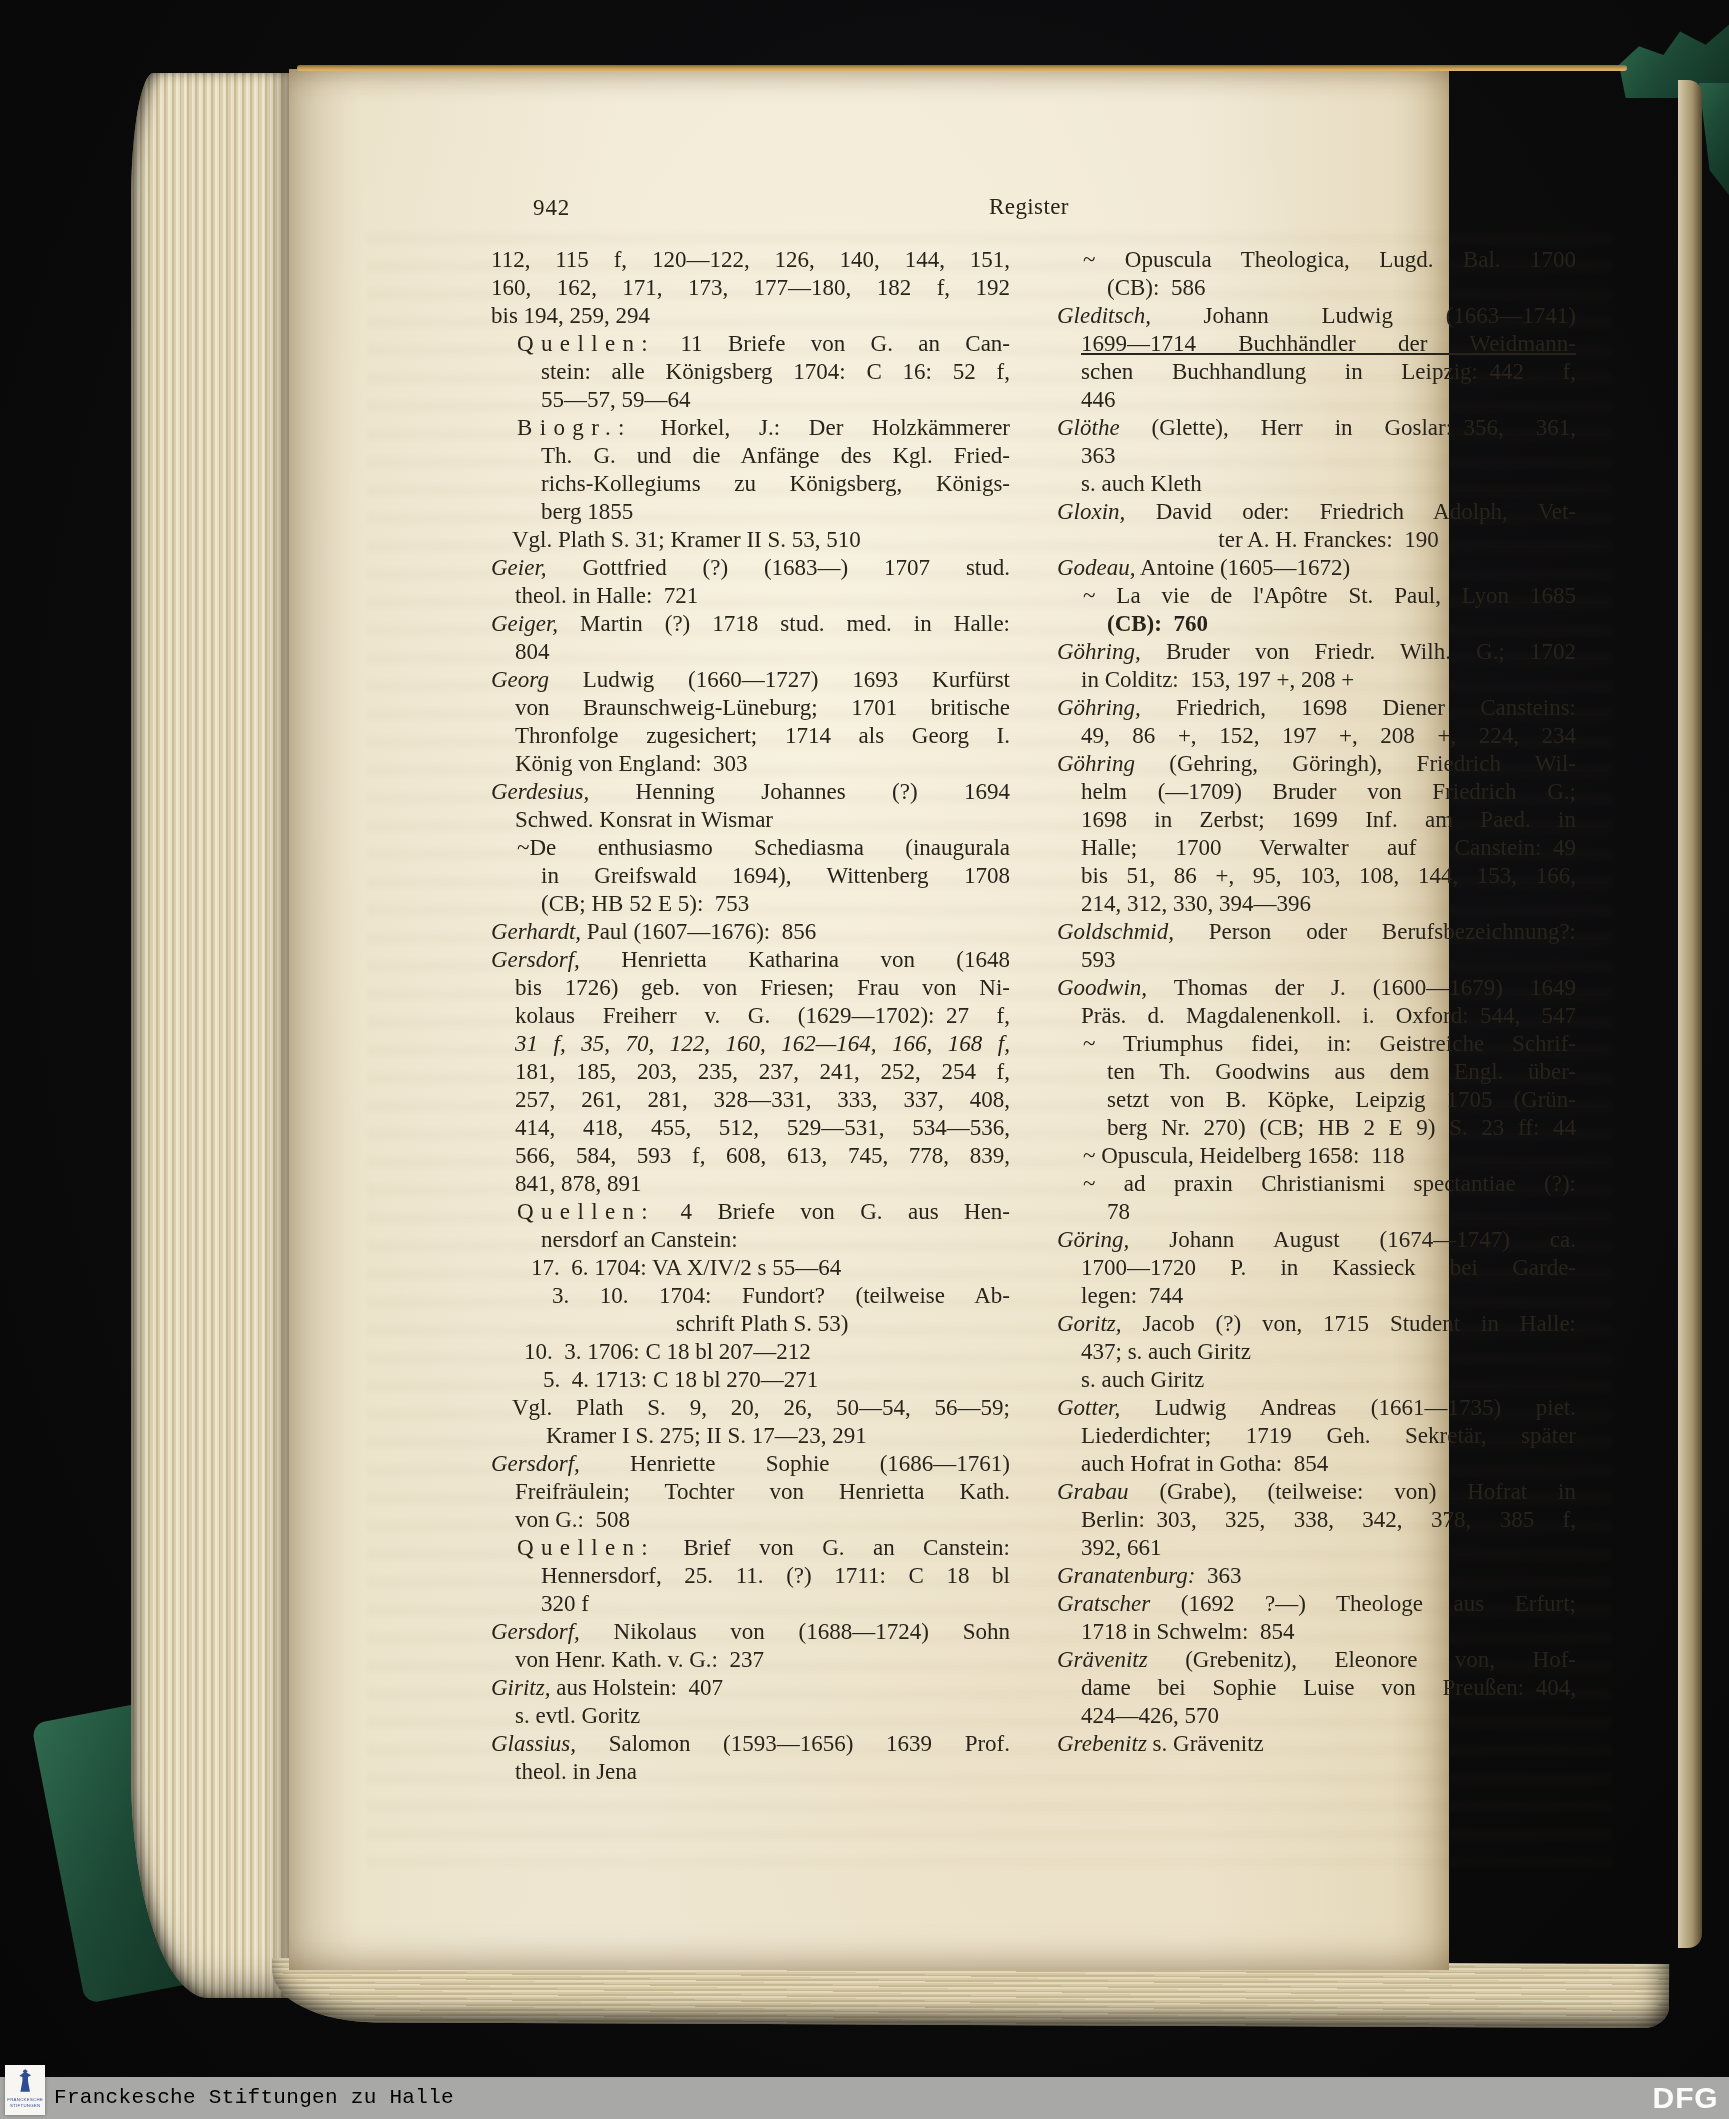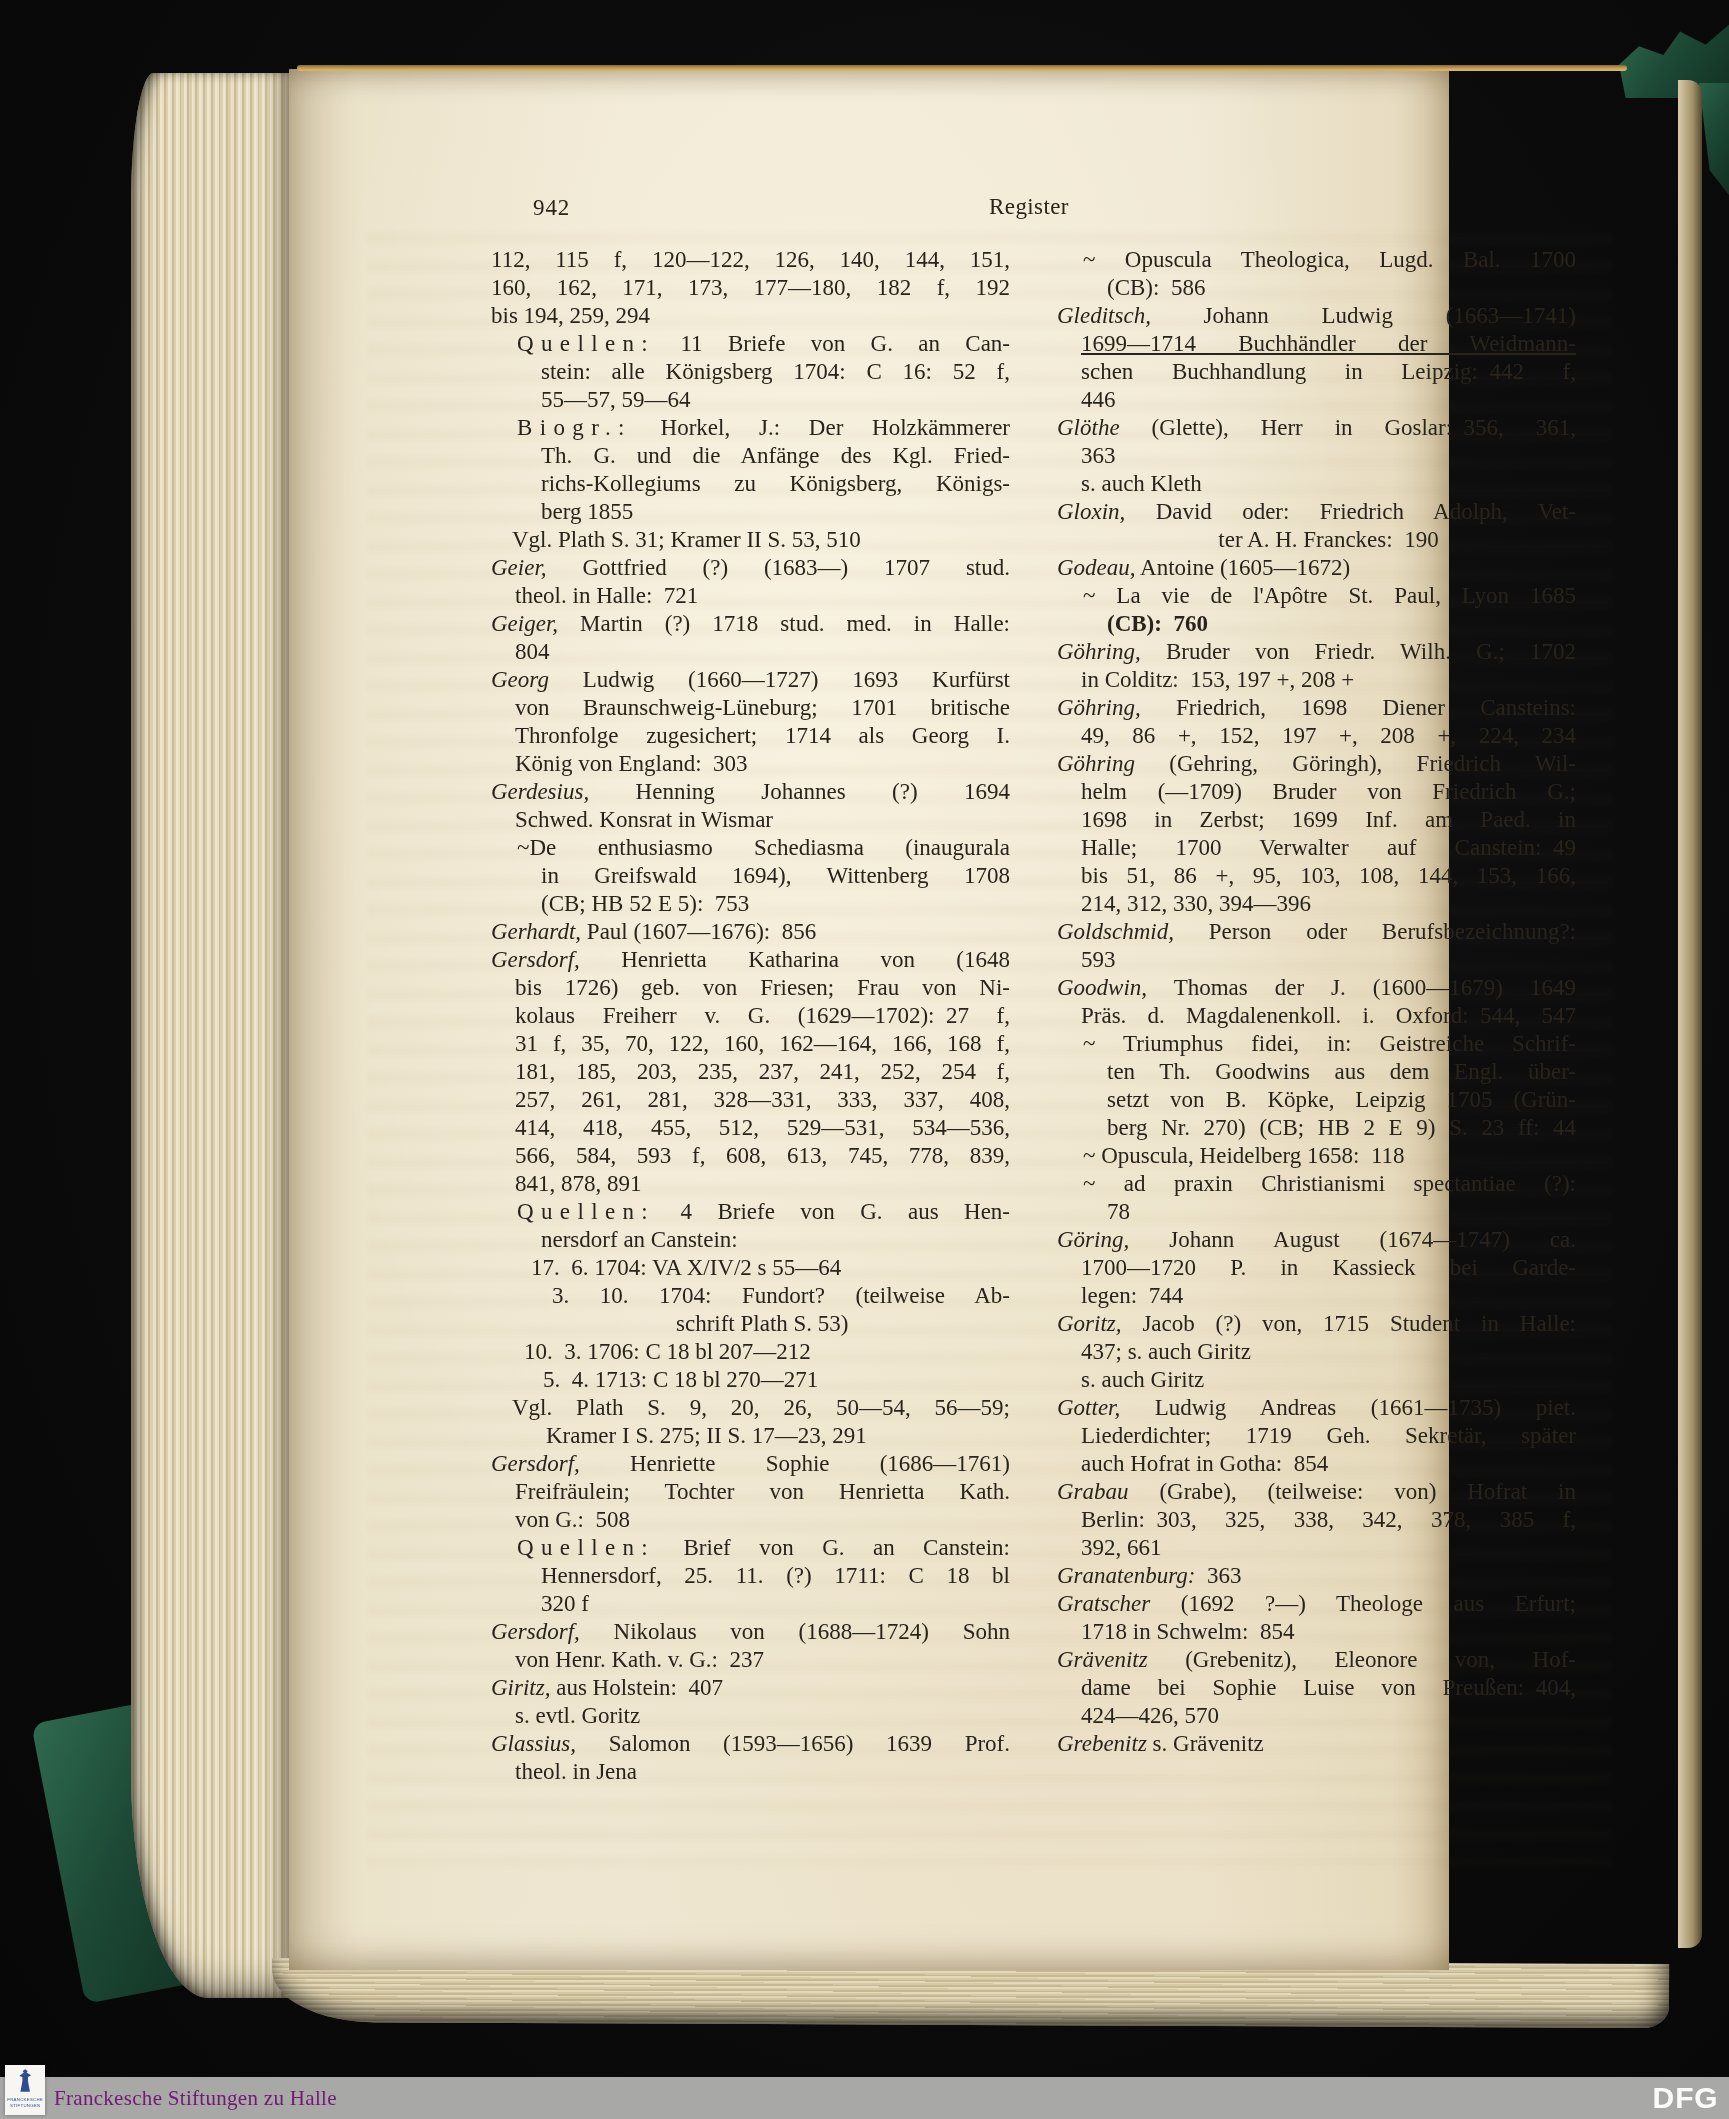--- a/index.html
+++ b/index.html
@@ -54,22 +54,22 @@
   .line .sp{letter-spacing:.32em;}
   
   .footer-bar{position:absolute;left:0;top:2077px;width:1729px;height:42px;background:#a8a8a6;z-index:6;}
   .logo-box{position:absolute;left:5.2px;top:-12px;width:40px;height:50px;background:#f7f6f3;
     box-shadow:0 0 3.5px rgba(0,0,0,.35);}
   .logo-figure{position:absolute;left:13px;top:4.3px;width:14px;height:22.5px;background:#2e4d92;
     clip-path:polygon(50% 0,68% 8%,60% 14%,92% 26%,70% 34%,70% 52%,84% 100%,16% 100%,30% 52%,30% 34%,8% 30%,40% 14%,32% 8%);}
   .logo-text1,.logo-text2{position:absolute;left:0;width:40px;text-align:center;
     font-family:"Liberation Sans",sans-serif;font-size:4.3px;color:#2e4d92;letter-spacing:0.3px;}
   .logo-text1{top:32px;} .logo-text2{top:38px;}
-  .site-name{position:absolute;left:54px;top:8.6px;font-size:21px;color:#701a75;
-    font-family:Liberation Serif, serif;letter-spacing:0.3px;}
+  .site-name{position:absolute;left:54px;top:8.6px;font-size:21px;color:#000000;
+    font-family:Liberation Mono, monospace;letter-spacing:0.3px;}
   .dfg{position:absolute;right:10.4px;top:3.5px;font-family:"Liberation Sans",sans-serif;
     font-weight:bold;font-size:30px;color:#fbfbfa;letter-spacing:0.9px;}
 </style>
 </head>
 <body>
 
 <div class="stage">
 
   <div class="cover cover-tr"></div>
   <div class="cover cover-tr2"></div>
@@ -106,21 +106,21 @@
         <div class="line" style="padding-left: 24px;">König von England: 303</div>
         <div class="line j"><i>Gerdesius,</i> Henning Johannes (?) 1694</div>
         <div class="line" style="padding-left: 24px;">Schwed. Konsrat in Wismar</div>
         <div class="line j" style="padding-left: 26px;">~De enthusiasmo Schediasma (inaugurala</div>
         <div class="line j" style="padding-left: 50px;">in Greifswald 1694), Wittenberg 1708</div>
         <div class="line" style="padding-left: 50px;">(CB; HB 52 E 5): 753</div>
         <div class="line"><i>Gerhardt,</i> Paul (1607—1676): 856</div>
         <div class="line j"><i>Gersdorf,</i> Henrietta Katharina von (1648</div>
         <div class="line j" style="padding-left: 24px;">bis 1726) geb. von Friesen; Frau von Ni-</div>
         <div class="line j" style="padding-left: 24px;">kolaus Freiherr v. G. (1629—1702): 27 f,</div>
-        <div class="line j" style="padding-left: 24px;">31 f, 35, 70, 122, 160, 162—164, 166, 168 f,</div>
+        <div class="line j" style="padding-left: 24px; font-style: italic;">31 f, 35, 70, 122, 160, 162—164, 166, 168 f,</div>
         <div class="line j" style="padding-left: 24px;">181, 185, 203, 235, 237, 241, 252, 254 f,</div>
         <div class="line j" style="padding-left: 24px;">257, 261, 281, 328—331, 333, 337, 408,</div>
         <div class="line j" style="padding-left: 24px;">414, 418, 455, 512, 529—531, 534—536,</div>
         <div class="line j" style="padding-left: 24px;">566, 584, 593 f, 608, 613, 745, 778, 839,</div>
         <div class="line" style="padding-left: 24px;">841, 878, 891</div>
         <div class="line j" style="padding-left: 26px;"><span class="sp">Quellen:</span> 4 Briefe von G. aus Hen-</div>
         <div class="line" style="padding-left: 50px;">nersdorf an Canstein:</div>
         <div class="line" style="padding-left: 40px;">17. 6. 1704: VA X/IV/2 s 55—64</div>
         <div class="line j" style="padding-left: 61px;">3. 10. 1704: Fundort?  (teilweise  Ab-</div>
         <div class="line" style="padding-left: 185px;">schrift Plath S. 53)</div>

